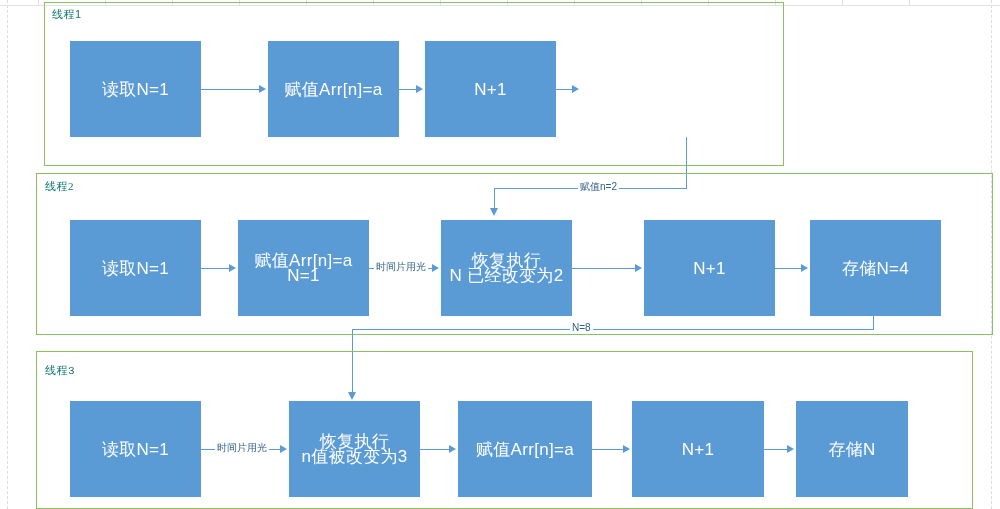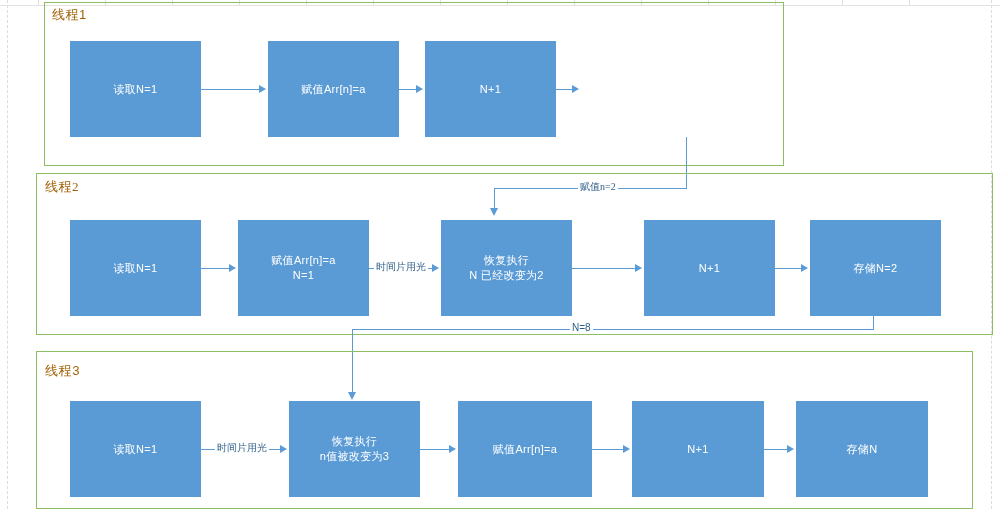--- a/index.html
+++ b/index.html
@@ -44,34 +44,34 @@
 
   
   .lane {
     position: absolute;
     border: 1.5px solid #8cbf62;
     background: transparent;
     box-sizing: border-box;
   }
   .lane-title {
     position: absolute;
-    color: #a16207;
-    font-size: 13px;
+    color: #0f766e;
+    font-size: 11px;
     line-height: 15px;
     letter-spacing: 0.5px;
     white-space: nowrap;
   }
 
   
   .node {
     position: absolute;
     background: #5b9bd5;
     box-sizing: border-box;
     color: #ffffff;
-    font-size: 11px;
+    font-size: 17px;
     line-height: 15px;
     display: flex;
     align-items: center;
     justify-content: center;
     text-align: center;
     white-space: pre-line;
     letter-spacing: 0.3px;
   }
 
   
@@ -146,32 +146,32 @@
   <div class="hline" style="left:399px; top:89px; width:17px;"></div>
   <div class="arrow-r" style="left:416px; top:85px;"></div>
 
   <div class="hline" style="left:556px; top:89px; width:16px;"></div>
   <div class="arrow-r" style="left:572px; top:85px;"></div>
 
   <div class="vline" style="left:686px; top:137px; height:52px;"></div>
   <div class="hline" style="left:494px; top:188px; width:193px;"></div>
   <div class="vline" style="left:494px; top:188px; height:22px;"></div>
   <div class="arrow-d" style="left:490px; top:208px;"></div>
-  <div class="edge-label" style="left:578px; top:181px;font-family:Liberation Serif, serif;">赋值n=2</div>
+  <div class="edge-label" style="left:578px; top:181px;">赋值n=2</div>
 
   <div class="lane" style="left:36px; top:173px; width:957px; height:162px;"></div>
   <div class="lane-title" style="left:45px; top:179px;font-family:Liberation Serif, serif;">线程2</div>
 
   <div class="node" style="left:70px;  top:220px; width:131px; height:96px;">读取N=1</div>
   <div class="node" style="left:238px; top:220px; width:131px; height:96px;">赋值Arr[n]=a
 N=1</div>
   <div class="node" style="left:441px; top:220px; width:131px; height:96px;">恢复执行
 N 已经改变为2</div>
   <div class="node" style="left:644px; top:220px; width:131px; height:96px;">N+1</div>
-  <div class="node" style="left:810px; top:220px; width:131px; height:96px;">存储N=2</div>
+  <div class="node" style="left:810px; top:220px; width:131px; height:96px;">存储N=4</div>
 
   <div class="hline" style="left:201px; top:268px; width:28px;"></div>
   <div class="arrow-r" style="left:229px; top:264px;"></div>
 
   <div class="hline" style="left:369px; top:268px; width:63px;"></div>
   <div class="arrow-r" style="left:432px; top:264px;"></div>
   <div class="edge-label" style="left:374px; top:261px;">时间片用光</div>
 
   <div class="hline" style="left:572px; top:268px; width:63px;"></div>
   <div class="arrow-r" style="left:635px; top:264px;"></div>
@@ -186,21 +186,21 @@
   <div class="edge-label" style="left:570px; top:322px;">N=8</div>
 
   <div class="lane" style="left:36px; top:351px; width:937px; height:158px;"></div>
   <div class="lane-title" style="left:45px; top:364px;font-family:Liberation Mono, monospace;">线程3</div>
 
   <div class="node" style="left:70px;  top:401px; width:131px; height:96px;">读取N=1</div>
   <div class="node" style="left:289px; top:401px; width:131px; height:96px;">恢复执行
 n值被改变为3</div>
   <div class="node" style="left:458px; top:401px; width:134px; height:96px;">赋值Arr[n]=a</div>
   <div class="node" style="left:632px; top:401px; width:132px; height:96px;">N+1</div>
-  <div class="node" style="left:796px; top:401px; width:132px; height:96px;">存储N</div>
+  <div class="node" style="left:796px; top:401px; width:112px; height:96px;">存储N</div>
 
   <div class="hline" style="left:201px; top:449px; width:79px;"></div>
   <div class="arrow-r" style="left:280px; top:445px;"></div>
   <div class="edge-label" style="left:215px; top:442px;">时间片用光</div>
 
   <div class="hline" style="left:420px; top:449px; width:29px;"></div>
   <div class="arrow-r" style="left:449px; top:445px;"></div>
 
   <div class="hline" style="left:592px; top:449px; width:31px;"></div>
   <div class="arrow-r" style="left:623px; top:445px;"></div>

